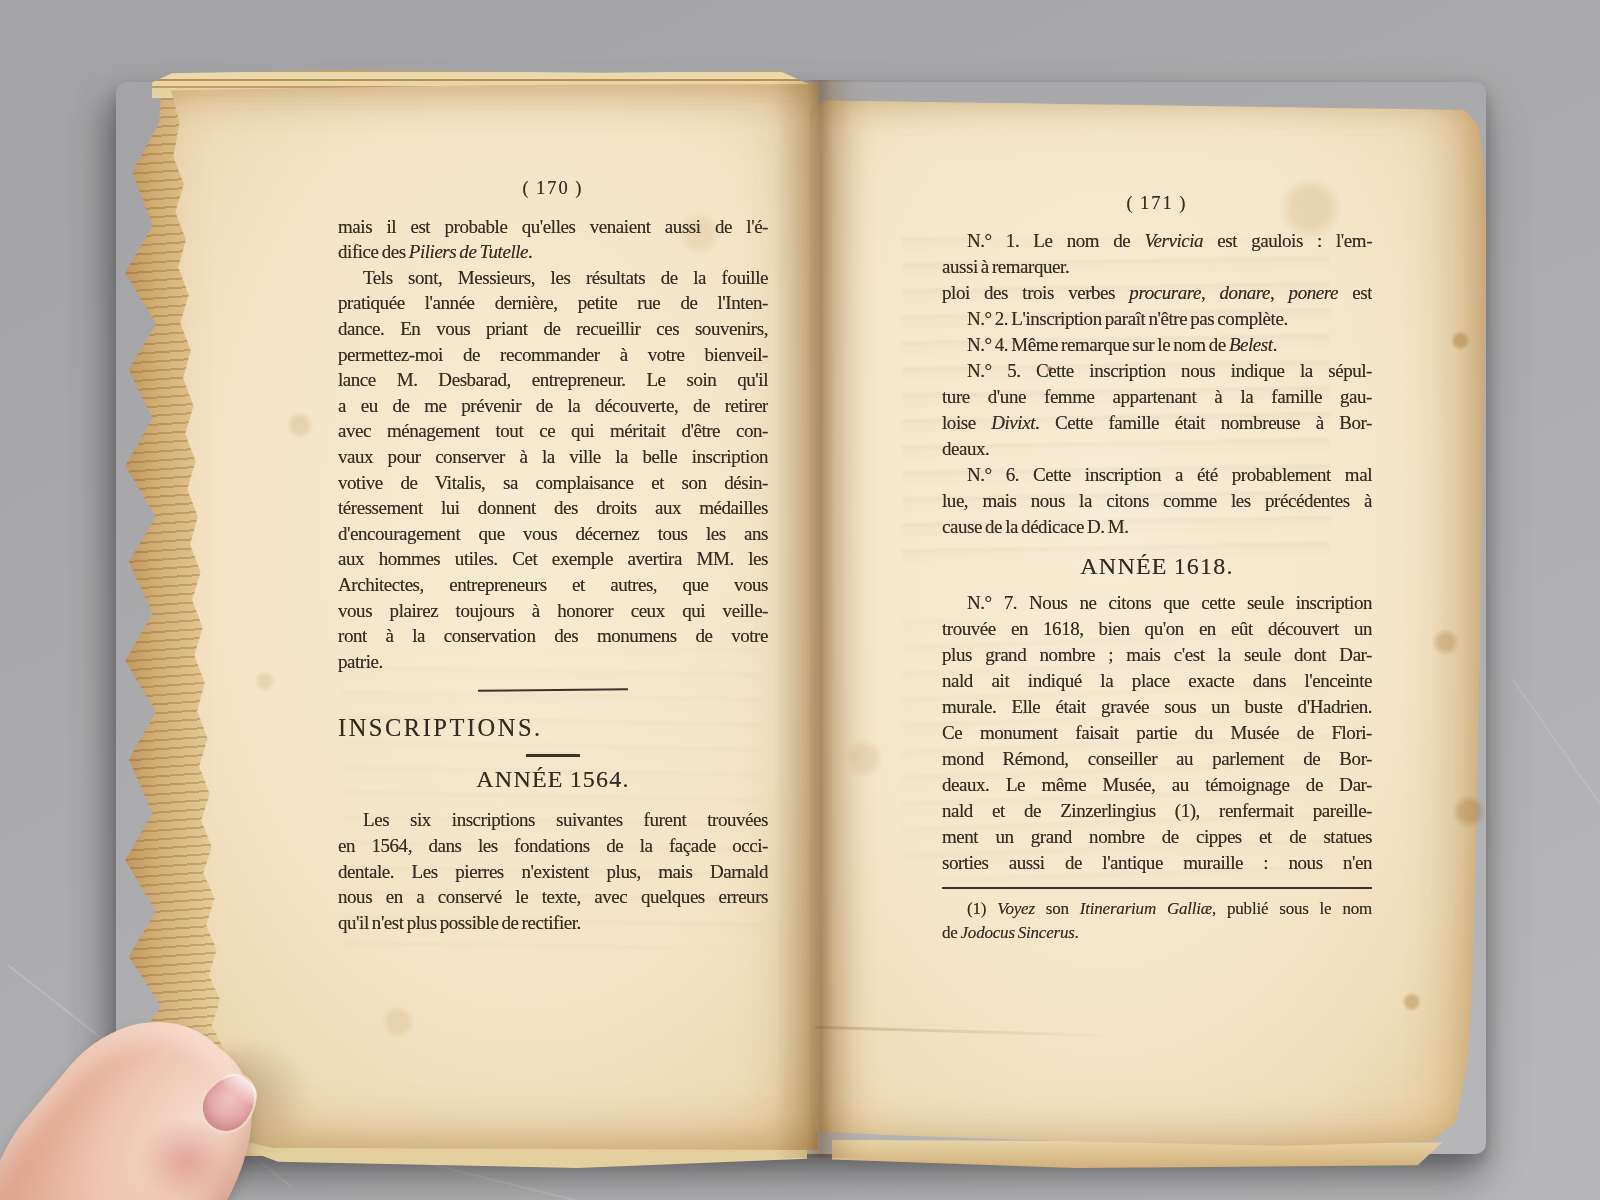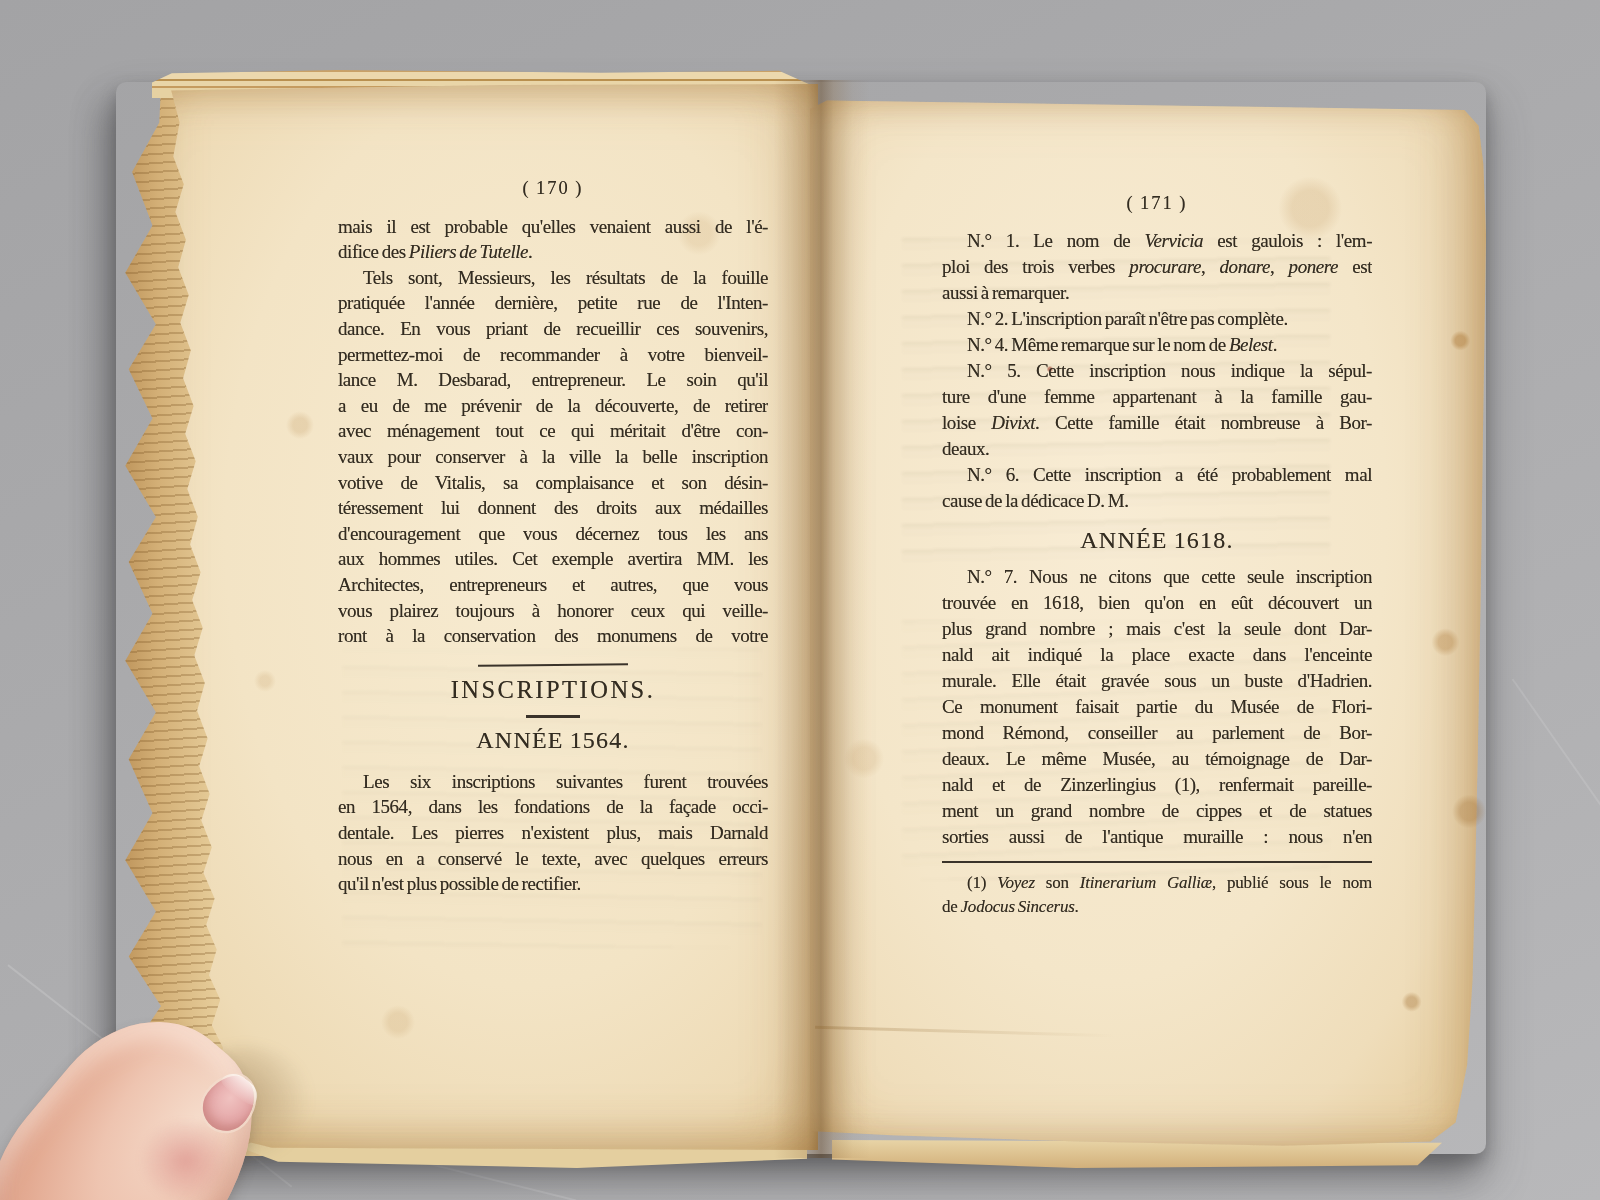--- a/index.html
+++ b/index.html
@@ -95,21 +95,21 @@
   #right-text{left:942px;top:190px;width:430px;font-size:19px;line-height:26px;letter-spacing:-.45px;word-spacing:-1.2px;}
   .pagenum{text-align:center;font-size:18.5px;letter-spacing:2px;margin-bottom:12px;}
   .line{text-align:justify;text-align-last:justify;overflow:hidden;}
   #left-text .line{height:25.6px;}
   #right-text .line{height:26px;}
   .line.short{text-align-last:left;}
   .line.indent{text-indent:25px;}
   .it{font-style:italic;}
   .rule{background:#3a332a;}
   #rule-a{width:150px;height:2px;margin:15px auto 0;transform:rotate(-.5deg);}
-  #section-title{text-align:center;font-size:24.5px;letter-spacing:2.5px;margin-top:11px;}
+  #section-title{text-align:left;font-size:24.5px;letter-spacing:2.5px;margin-top:24px;}
   #rule-b{width:54px;height:3px;margin:13px auto 0;}
   .year-heading{text-align:center;font-size:24px;letter-spacing:1.2px;}
   #year-1564{margin-top:10px;}
   #year-1618{margin:13px 0 11px;}
   #left-para2{margin-top:15px;}
   #footnote-rule{width:100%;height:2px;background:#3a332a;margin-top:11px;}
   #footnote{font-size:17px;line-height:23.5px;margin-top:8px;letter-spacing:-.2px;}
   #footnote .line{height:23.5px;}
 
   #thumb{position:absolute;left:118px;top:1040px;width:185px;height:160px;z-index:6;}
@@ -165,47 +165,49 @@
       <div class="line"><span>a eu de me prévenir de la découverte, de retirer</span></div>
       <div class="line"><span>avec ménagement tout ce qui méritait d'être con-</span></div>
       <div class="line"><span>vaux pour conserver à la ville la belle inscription</span></div>
       <div class="line"><span>votive de Vitalis, sa complaisance et son désin-</span></div>
       <div class="line"><span>téressement lui donnent des droits aux médailles</span></div>
       <div class="line"><span>d'encouragement que vous décernez tous les ans</span></div>
       <div class="line"><span>aux hommes utiles. Cet exemple avertira MM. les</span></div>
       <div class="line"><span>Architectes, entrepreneurs et autres, que vous</span></div>
       <div class="line"><span>vous plairez toujours à honorer ceux qui veille-</span></div>
       <div class="line"><span>ront à la conservation des monumens de votre</span></div>
+      <div class="line short"><span>patrie.</span></div>
     </div>
   <div class="rule" id="rule-a"></div>
   <div id="section-title">INSCRIPTIONS.</div>
   <div class="rule" id="rule-b"></div>
   <div class="year-heading" id="year-1564">ANNÉE 1564.</div>
   <div id="left-para2">
       <div class="line indent"><span>Les six inscriptions suivantes furent trouvées</span></div>
       <div class="line"><span>en 1564, dans les fondations de la façade occi-</span></div>
       <div class="line"><span>dentale. Les pierres n'existent plus, mais Darnald</span></div>
       <div class="line"><span>nous en a conservé le texte, avec quelques erreurs</span></div>
       <div class="line short"><span>qu'il n'est plus possible de rectifier.</span></div>
     </div>
 </div>
 
 <div class="page-text" id="right-text">
   <div class="pagenum">( 171 )</div>
   <div>
       <div class="line indent"><span>N.° 1. Le nom de </span><span class="it">Vervicia</span><span> est gaulois : l'em-</span></div>
+      <div class="line short"><span>aussi à remarquer.</span></div>
       <div class="line"><span>ploi des trois verbes </span><span class="it">procurare</span><span>, </span><span class="it">donare</span><span>, </span><span class="it">ponere</span><span> est</span></div>
-      <div class="line short"><span>aussi à remarquer.</span></div>
       <div class="line indent short"><span>N.° 2. L'inscription paraît n'être pas complète.</span></div>
       <div class="line indent short"><span>N.° 4. Même remarque sur le nom de </span><span class="it">Belest</span><span>.</span></div>
       <div class="line indent"><span>N.° 5. Cette inscription nous indique la sépul-</span></div>
       <div class="line"><span>ture d'une femme appartenant à la famille gau-</span></div>
       <div class="line"><span>loise </span><span class="it">Divixt</span><span>. Cette famille était nombreuse à Bor-</span></div>
       <div class="line short"><span>deaux.</span></div>
       <div class="line indent"><span>N.° 6. Cette inscription a été probablement mal</span></div>
+      <div class="line"><span>lue, mais nous la citons comme les précédentes à</span></div>
       <div class="line short"><span>cause de la dédicace D. M.</span></div>
     </div>
   <div class="year-heading" id="year-1618">ANNÉE 1618.</div>
   <div>
       <div class="line indent"><span>N.° 7. Nous ne citons que cette seule inscription</span></div>
       <div class="line"><span>trouvée en 1618, bien qu'on en eût découvert un</span></div>
       <div class="line"><span>plus grand nombre ; mais c'est la seule dont Dar-</span></div>
       <div class="line"><span>nald ait indiqué la place exacte dans l'enceinte</span></div>
       <div class="line"><span>murale. Elle était gravée sous un buste d'Hadrien.</span></div>
       <div class="line"><span>Ce monument faisait partie du Musée de Flori-</span></div>

